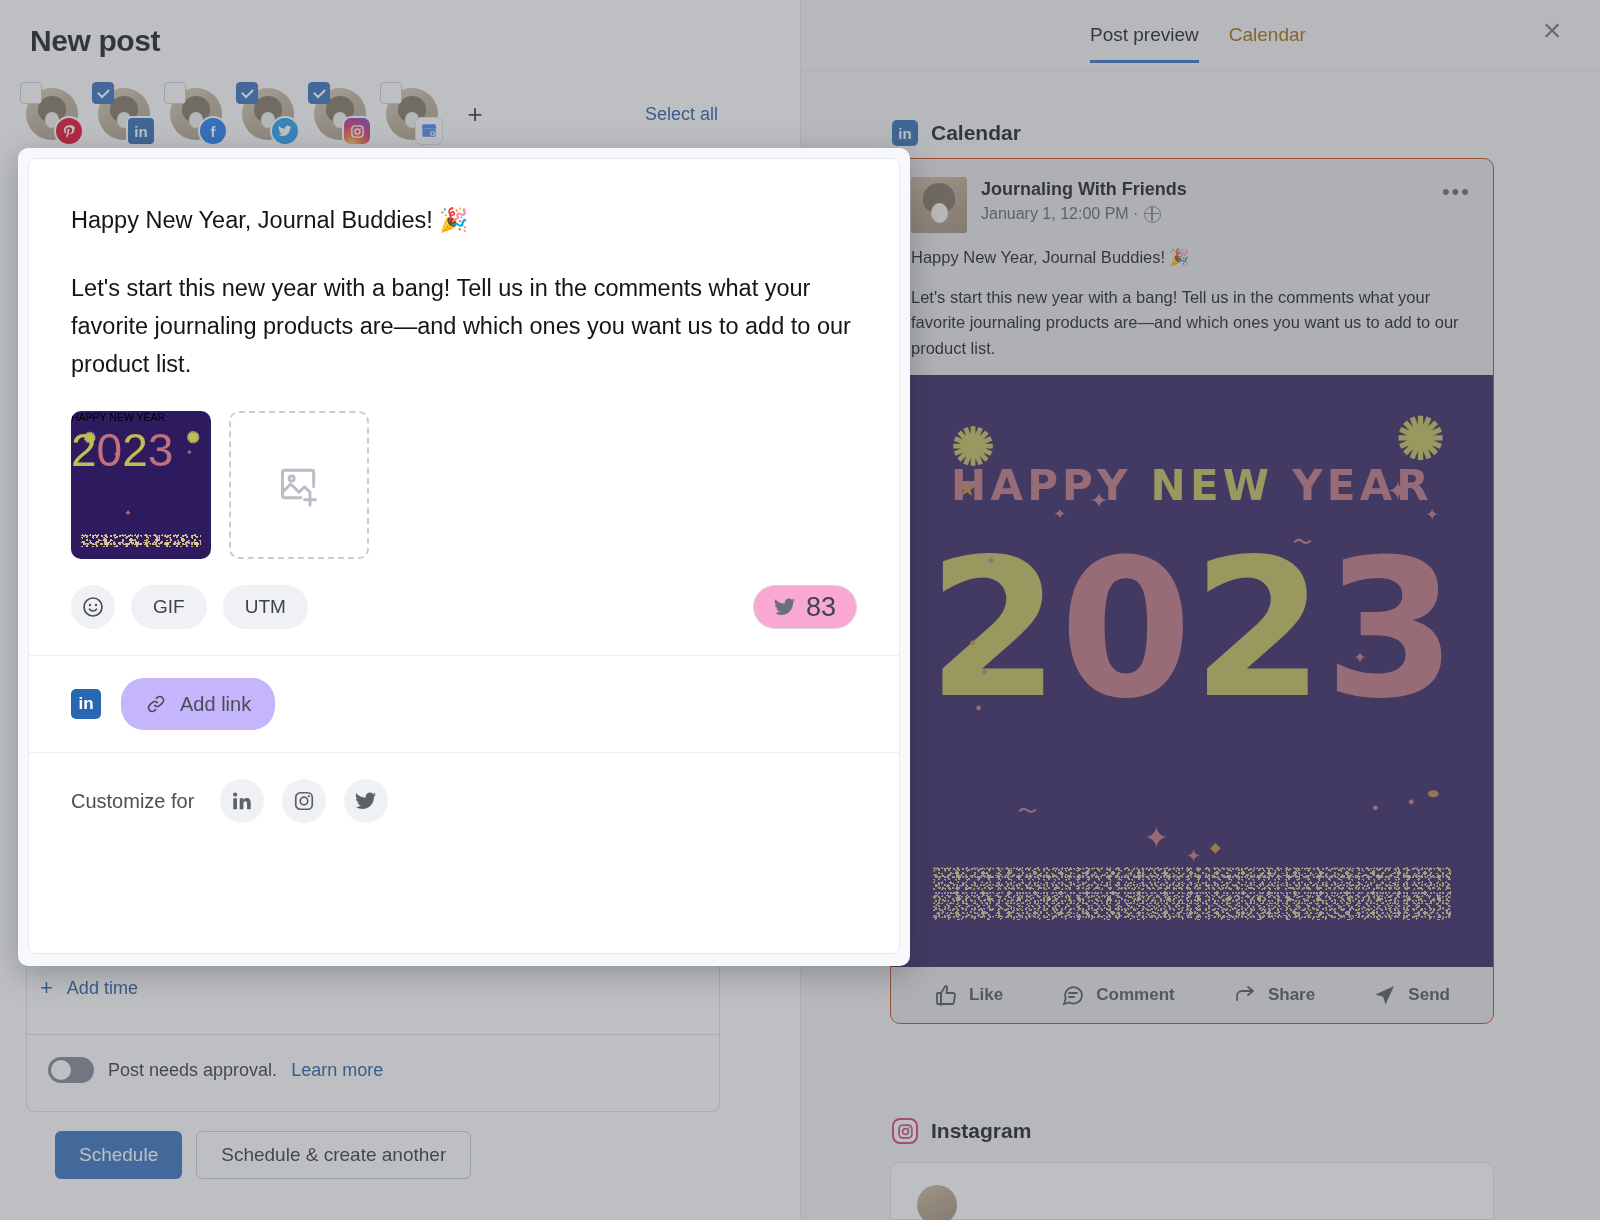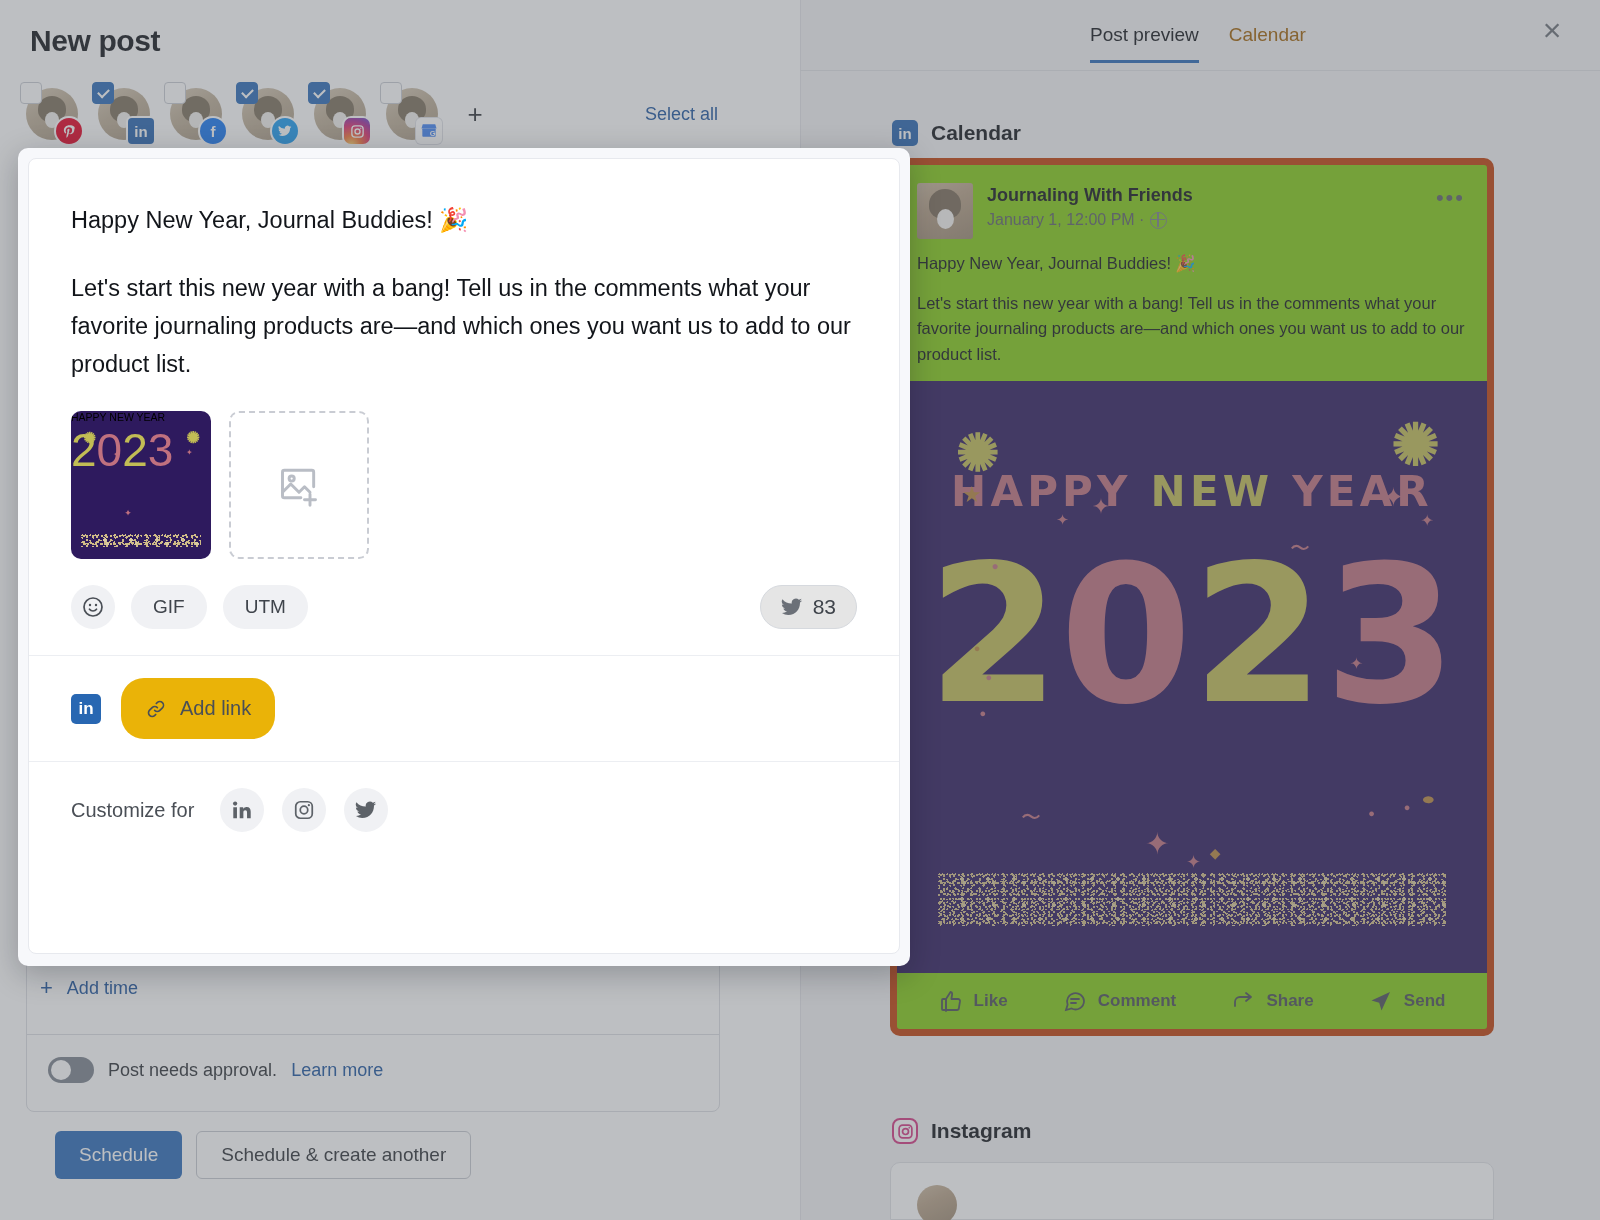--- a/index.html
+++ b/index.html
@@ -150,21 +150,21 @@
     position:absolute; display:flex; align-items:center; gap: 13px;
     font-size: 21px; font-weight: 700; color:#12151a;
   }
   .net-head .ico { width: 26px; height: 26px; flex: none; border-radius: 5px;
     display:flex; align-items:center; justify-content:center; color:#fff; font-size:15px; font-weight:700; }
   .ico.li { background:#2867b2; }
   .ico.ig { background:#fff; border:2px solid #d43a84; border-radius:8px; }
 
   .post-card {
     position:absolute; left: 890px; top: 158px; width: 604px;
-    background:#84cc16; border:7px solid #c2410c; border-radius: 10px;
+    background:#e5e5e5; border:1px solid #c2410c; border-radius: 10px;
     overflow:hidden;
   }
   .post-head { display:flex; align-items:flex-start; gap: 14px; padding: 18px 20px 8px 20px; position:relative; }
   .post-avatar {
     width: 56px; height: 56px; border-radius: 3px; flex:none; overflow:hidden;
     background:
       radial-gradient(circle at 42% 40%, #ffffff 0 6%, rgba(255,255,255,0) 7%),
       linear-gradient(155deg, #cbb9a0 0%, #b8a288 38%, #9c8a72 100%);
     position: relative;
   }
@@ -266,32 +266,32 @@
   }
   .chip {
     height: 44px; border-radius: 22px; background:#f0f1f4; color:#3f444b;
     display:flex; align-items:center; justify-content:center; padding: 0 22px;
     font-size: 19px; cursor:pointer; margin-right: 16px;
   }
   .chip.icononly { width: 44px; padding: 0; }
   .counter {
     margin-left:auto; display:flex; align-items:center; gap: 10px;
     height: 44px; padding: 0 20px; border-radius: 22px;
-    border:1px solid #d6d9de; background:#e5e5e5; color:#3f444b; font-size: 21px;
+    border:1px solid #d6d9de; background:#f9a8d4; color:#3f444b; font-size: 27px;
   }
 
   .link-sec { padding: 22px 42px 22px 42px; border-bottom: 1px solid #eceef2; }
   .link-line { display:flex; align-items:center; gap: 20px; }
   .link-line + .link-line { margin-top: 20px; }
   .net-sq { width: 30px; height: 30px; border-radius: 5px; flex:none;
     display:flex; align-items:center; justify-content:center; color:#fff; font-weight:700; font-size:17px; }
   .net-sq.li { background:#2867b2; }
   .net-sq.ig { background:#fff; border:2.4px solid; border-image: linear-gradient(135deg,#f9a45c,#e1306c,#8b3ab5) 1; border-radius:8px; }
   .pill {
-    height: 61px; border-radius: 23px; background:#eab308; color:#4a4f56;
+    height: 52px; border-radius: 23px; background:#c4b5fd; color:#4a4f56;
     display:flex; align-items:center; gap: 13px; padding: 0 24px; font-size: 20px; cursor:pointer;
   }
 
   .cust-sec { padding: 26px 42px; display:flex; align-items:center; gap: 18px; }
   .cust-label { font-size: 20px; color:#4a4f56; margin-right: 8px; }
   .cust-ico {
     width: 44px; height: 44px; border-radius: 50%; background:#f0f1f4;
     display:flex; align-items:center; justify-content:center; color:#5d6268; cursor:pointer;
   }
 

